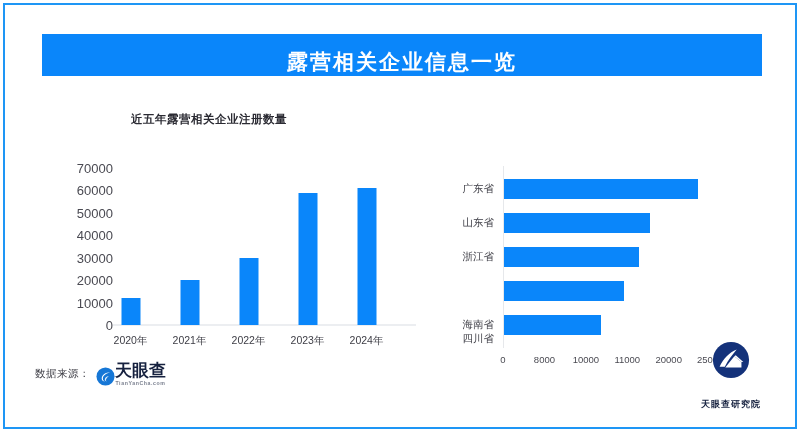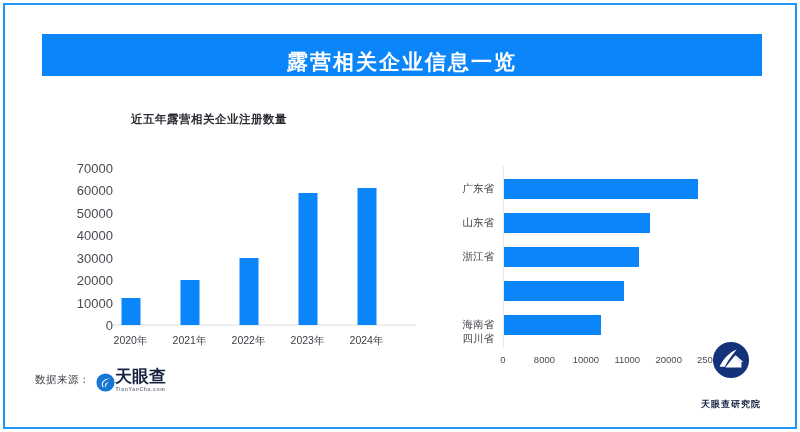--- a/index.html
+++ b/index.html
@@ -123,21 +123,21 @@
     margin-top: 12px;
     font-size: 9.5px;
     color: #4a4a52;
     white-space: nowrap;
     transform: translateX(-50%);
   }
 
   
   #footer-source {
     position: absolute;
-    left: 30px; bottom: 35px;
+    left: 30px; bottom: 41px;
     display: flex;
     align-items: center;
     gap: 6px;
   }
   #source-label { font-size: 10.5px; color: #3d3d45; letter-spacing: 0.5px; }
   #tyc-logo { display: flex; align-items: flex-end; }
   #tyc-mark { width: 19px; height: 19px; flex: none; }
   #tyc-wordmark { display: flex; flex-direction: column; align-items: center; }
   #tyc-cn { font-size: 17px; font-weight: bold; color: #16213f; letter-spacing: 0px; line-height: 1; }
   #tyc-en { font-size: 5.2px; color: #7b8190; letter-spacing: 0.6px; margin-top: 1.5px; font-weight: bold; }

